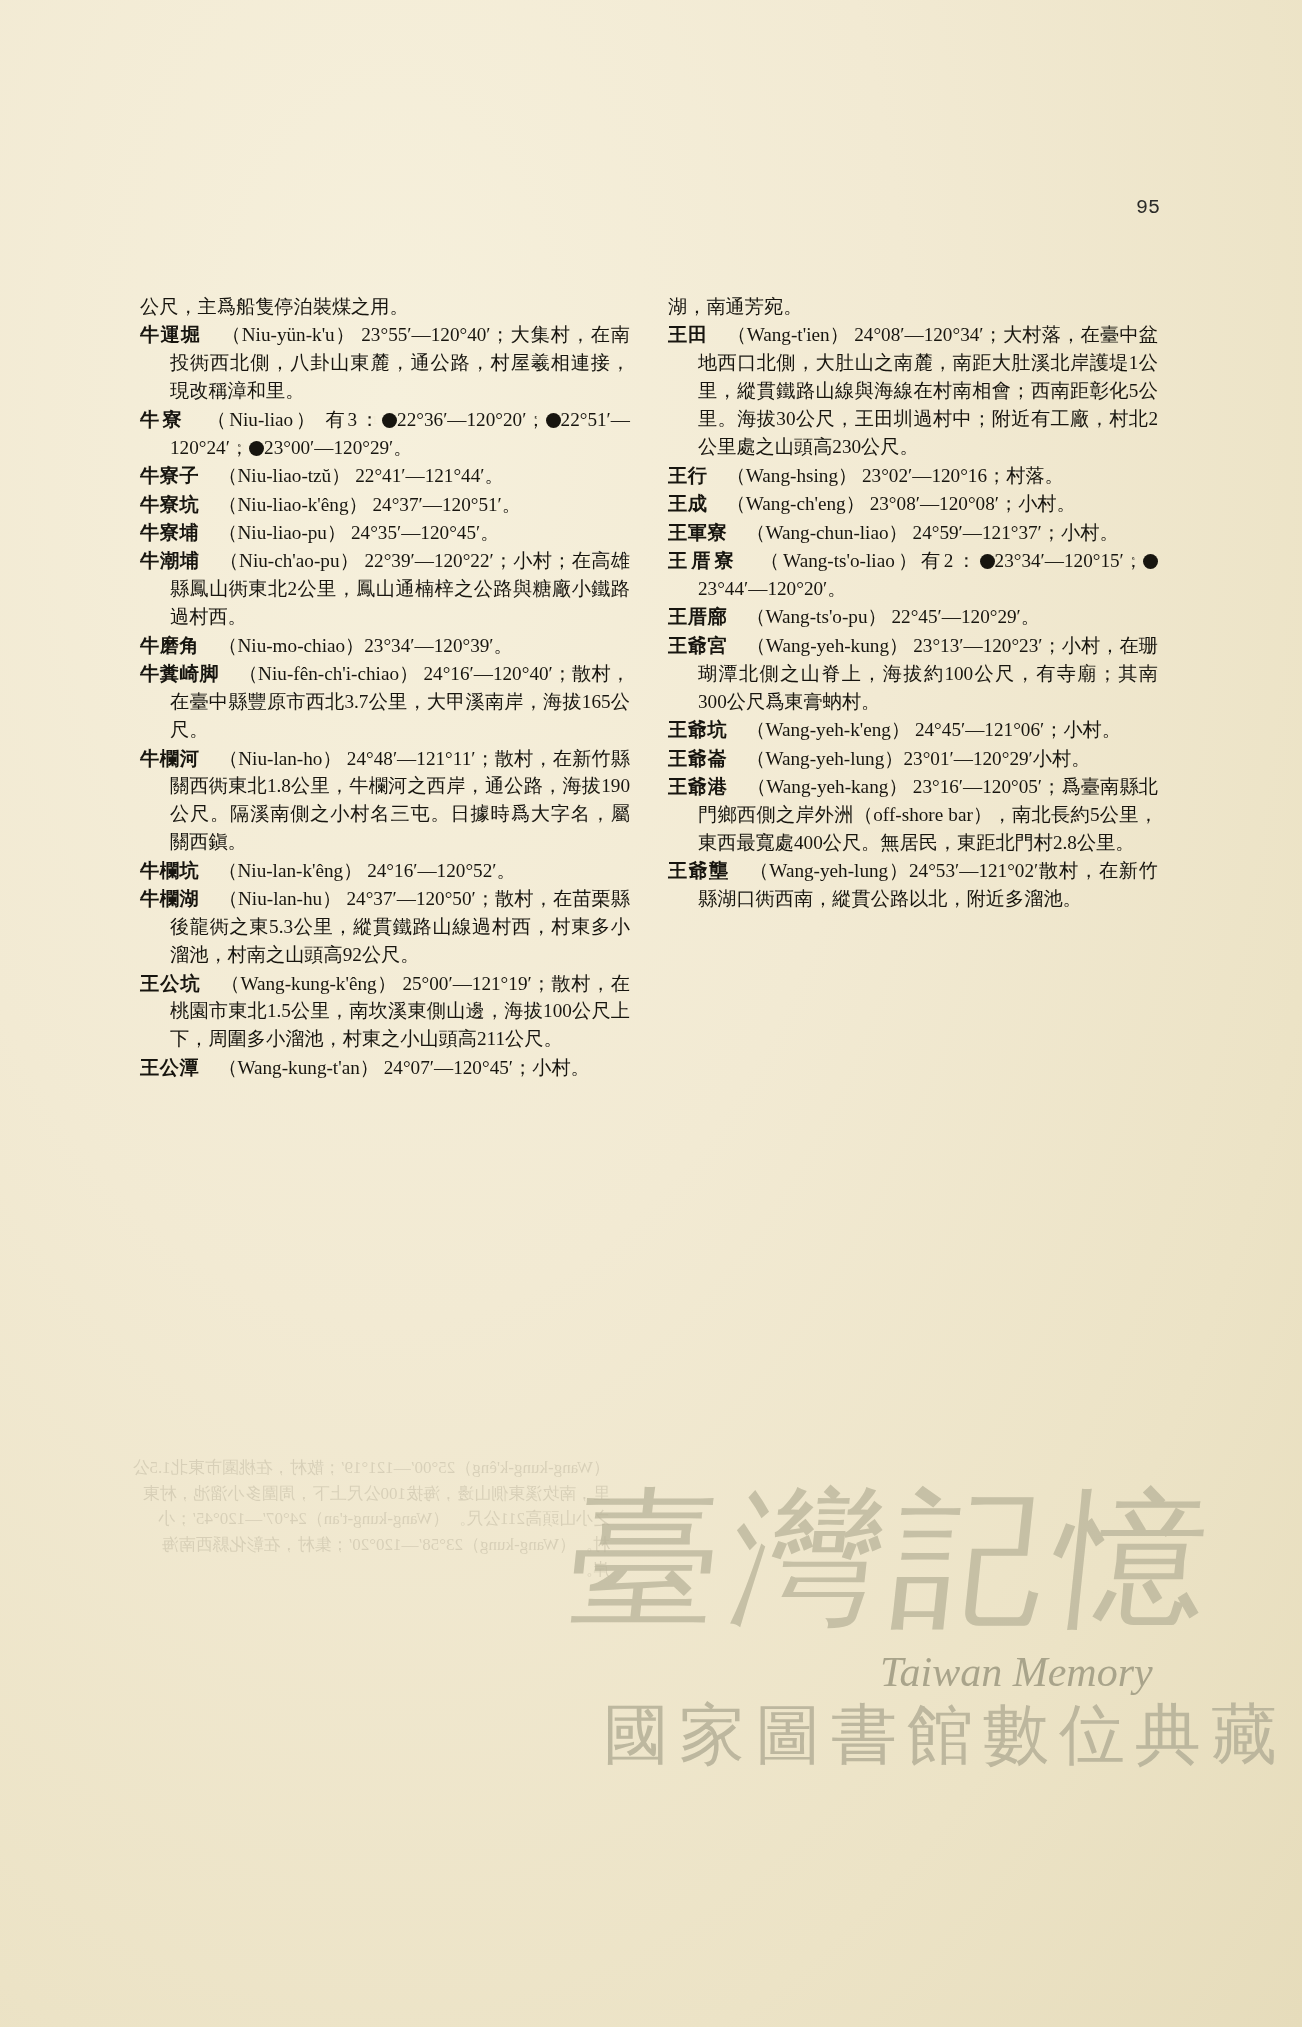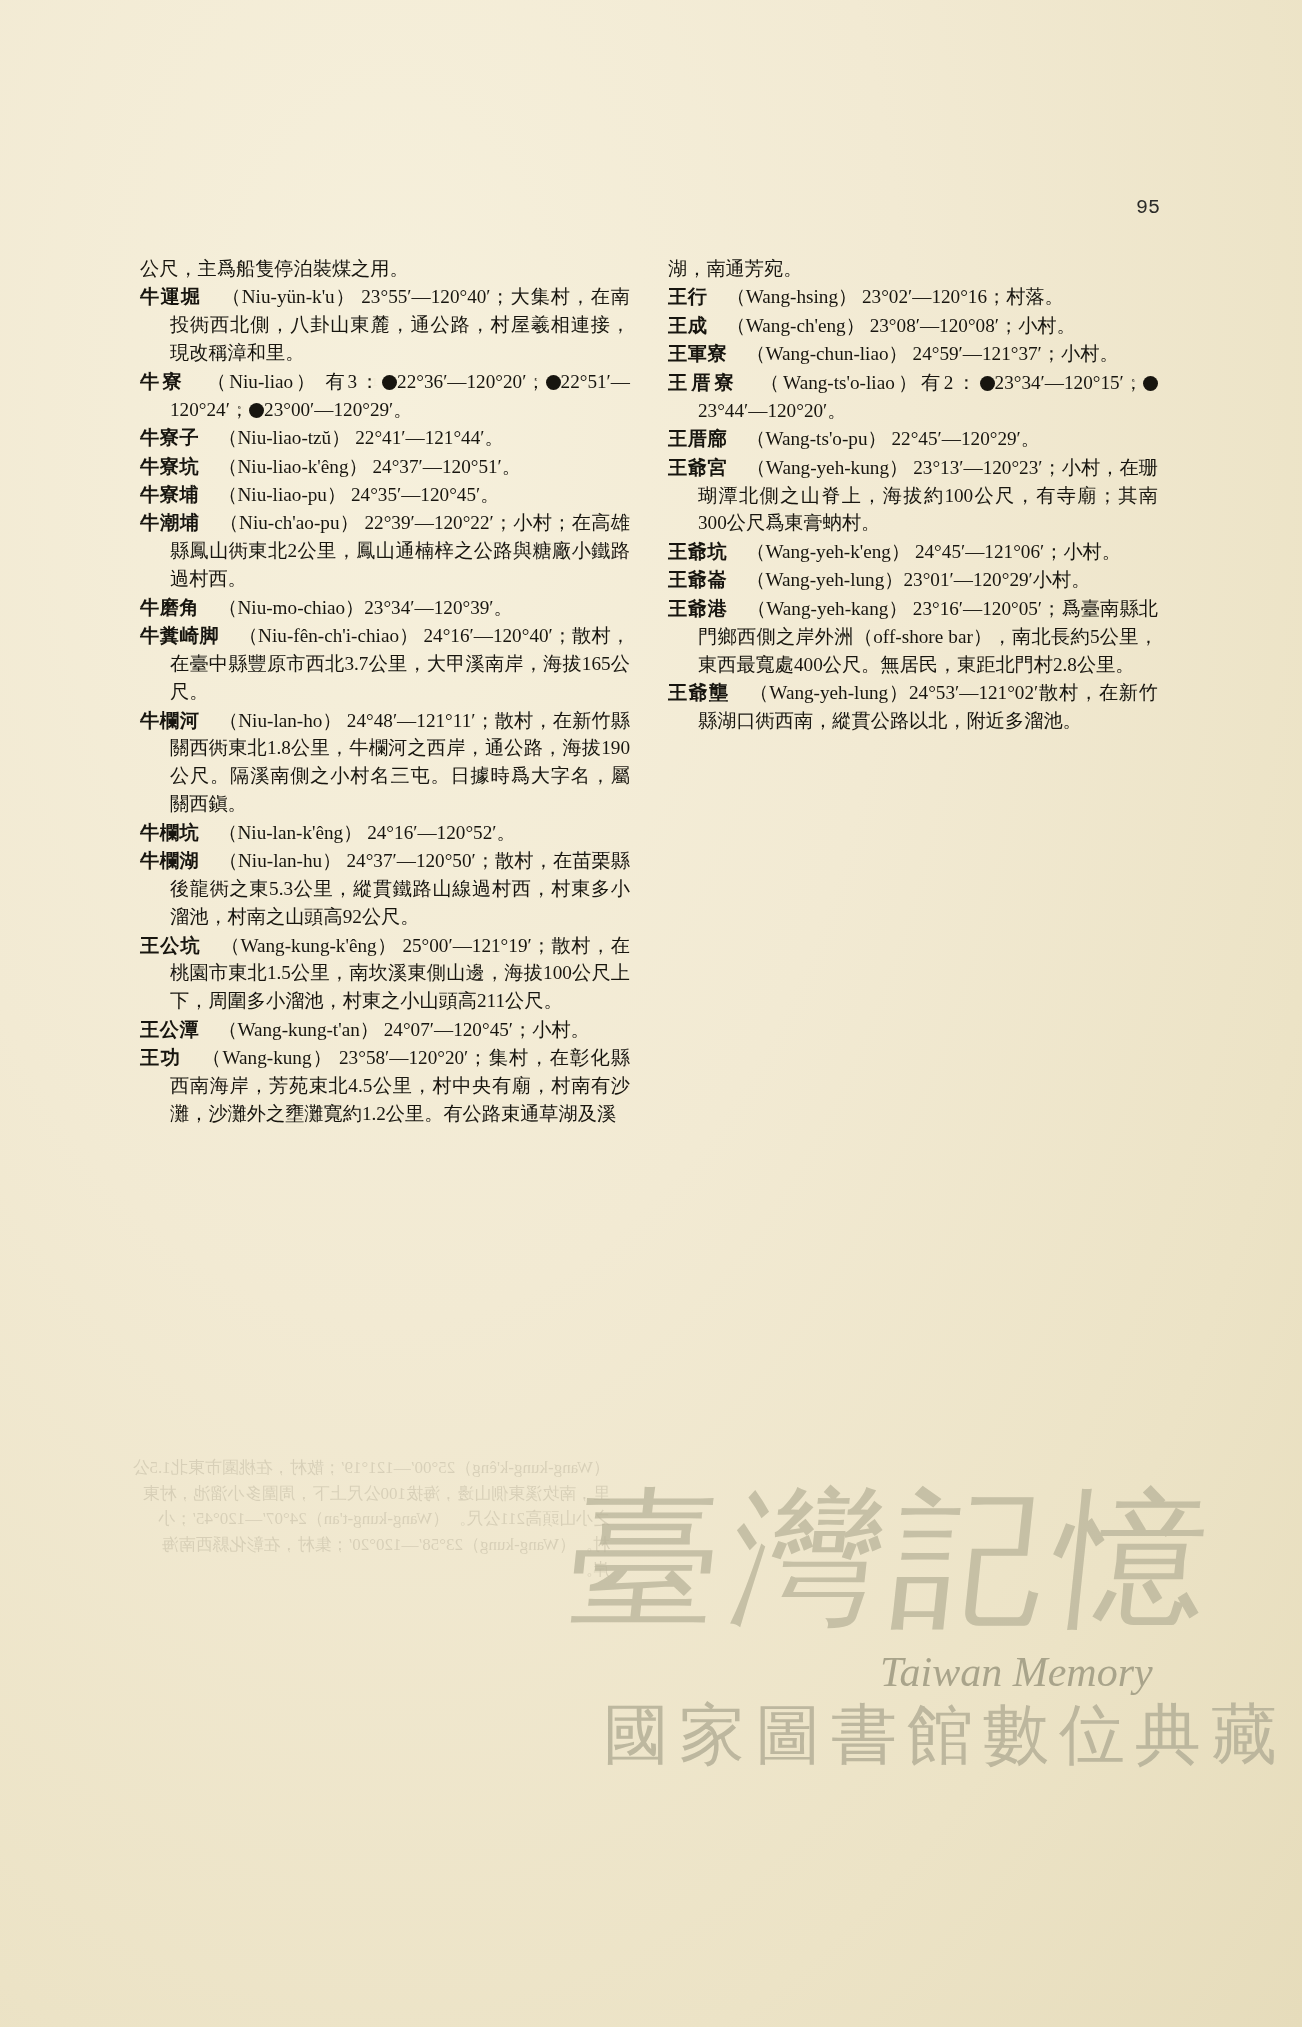--- a/index.html
+++ b/index.html
@@ -33,20 +33,21 @@
   .columns {
     position: absolute;
     left: 140px;
     top: 255px;
     width: 1020px;
     display: flex;
     gap: 38px;
   }
   .col {
     width: 490px;
+    margin-top: 38px;
   }
   .entry {
     font-size: 19.2px;
     line-height: 1.455;
     color: #17150f;
     text-align: justify;
     margin: 0 0 0.5px 0;
     text-indent: 0;
     padding-left: 30px;
   }
@@ -162,26 +163,26 @@
       <p class="entry cont"><span class="hw">牛欄河</span>　<span class="rom">（Niu-lan-ho） 24°48′—121°11′；散村，在新竹縣關西衖東北1.8公里，牛欄河之西岸，通公路，海拔190公尺。隔溪南側之小村名三屯。日據時爲大字名，屬關西鎭。</span></p>
 
       <p class="entry cont"><span class="hw">牛欄坑</span>　<span class="rom">（Niu-lan-k'êng） 24°16′—120°52′。</span></p>
 
       <p class="entry cont"><span class="hw">牛欄湖</span>　<span class="rom">（Niu-lan-hu） 24°37′—120°50′；散村，在苗栗縣後龍衖之東5.3公里，縱貫鐵路山線過村西，村東多小溜池，村南之山頭高92公尺。</span></p>
 
       <p class="entry cont"><span class="hw">王公坑</span>　<span class="rom">（Wang-kung-k'êng） 25°00′—121°19′；散村，在桃園市東北1.5公里，南坎溪東側山邊，海拔100公尺上下，周圍多小溜池，村東之小山頭高211公尺。</span></p>
 
       <p class="entry cont"><span class="hw">王公潭</span>　<span class="rom">（Wang-kung-t'an） 24°07′—120°45′；小村。</span></p>
 
-      <p class="entry cont"><span class="hw">王功</span>　<span class="rom">（Wang-kung） 23°58′—120°20′；集村，在彰化縣西南海岸，芳苑束北4.5公里，村中央有廟，村南有沙灘，沙灘外之壅灘寬約1.2公里。有公路束通草湖及溪</span></p>
     </div>
 
     <div class="col">
       <p class="entry firstline"><span>湖，南通芳宛。</span></p>
 
+      <p class="entry cont"><span class="hw">王田</span>　<span class="rom">（Wang-t'ien） 24°08′—120°34′；大村落，在臺中盆地西口北側，大肚山之南麓，南距大肚溪北岸護堤1公里，縱貫鐵路山線與海線在村南相會；西南距彰化5公里。海拔30公尺，王田圳過村中；附近有工廠，村北2公里處之山頭高230公尺。</span></p>
 
       <p class="entry cont"><span class="hw">王行</span>　<span class="rom">（Wang-hsing） 23°02′—120°16；村落。</span></p>
 
       <p class="entry cont"><span class="hw">王成</span>　<span class="rom">（Wang-ch'eng） 23°08′—120°08′；小村。</span></p>
 
       <p class="entry cont"><span class="hw">王軍寮</span>　<span class="rom">（Wang-chun-liao） 24°59′—121°37′；小村。</span></p>
 
       <p class="entry cont"><span class="hw">王厝寮</span>　<span class="rom">（Wang-ts'o-liao）有2：<span class="circnum">1</span>23°34′—120°15′；<span class="circnum">2</span>23°44′—120°20′。</span></p>
 
       <p class="entry cont"><span class="hw">王厝廍</span>　<span class="rom">（Wang-ts'o-pu） 22°45′—120°29′。</span></p>

